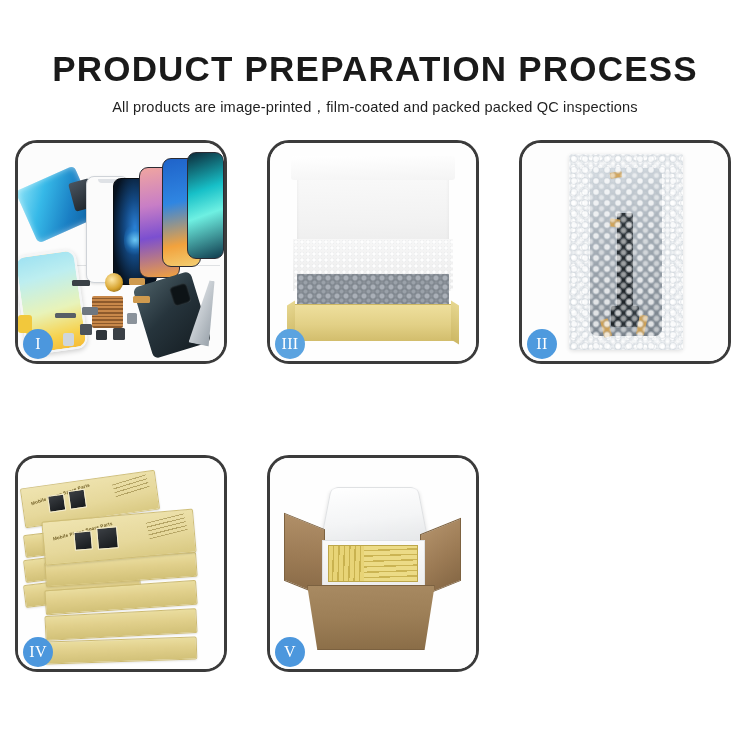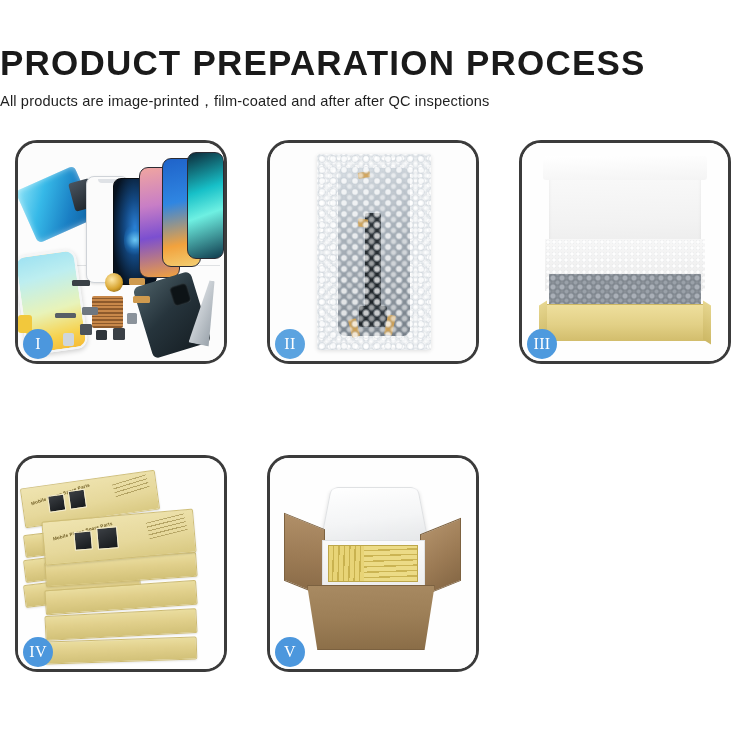--- a/index.html
+++ b/index.html
@@ -16,22 +16,23 @@
   #infographic {
     position: relative;
     width: 750px;
     height: 750px;
     background: #ffffff;
   }
 
   
   .header {
     position: absolute;
-    left: 0; top: 2px;
+    left: 0; top: 8px;
     width: 750px;
+    text-align: center;
   }
   .title {
     margin-top: 42px;
     font-size: 35px;
     font-weight: bold;
     letter-spacing: 1.2px;
     color: #1a1a1a;
     line-height: 1.1;
     white-space: nowrap;
   }
@@ -444,21 +445,21 @@
   .c6-tape.a{ left:24%; top:38%; width:8%;  height:8%; }
   .c6-tape.b{ left:26%; top:74%; width:8%;  height:8%; }
 </style>
 </head>
 <body>
 
 <div id="infographic">
 
   <div class="header">
     <div class="title">PRODUCT PREPARATION PROCESS</div>
-    <div class="subtitle">All products are image-printed，film-coated and after after QC inspections</div>
+    <div class="subtitle">All products are image-printed，film-coated and packed packed QC inspections</div>
   </div>
 
   <div class="grid">
 
     <div class="panel">
       <div class="panel-inner p1">
         <div class="divider"></div>
         <div class="lcd-flex"></div>
         <div class="scr-glass"></div>
         <div class="scr-dark"></div>
@@ -479,42 +480,42 @@
         <span class="sp h"></span>
         <span class="sp i"></span>
         <span class="sp j"></span>
         <span class="sp k"></span>
         <div class="tweez"></div>
       </div>
       <div class="badge">I</div>
     </div>
 
     <div class="panel">
+      <div class="panel-inner p3">
+        <div class="foam-lid"></div>
+        <div class="foam-wall"></div>
+        <div class="bubble-fill"></div>
+        <div class="box3-front"></div>
+      </div>
+      <div class="badge">III</div>
+    </div>
+
+    <div class="panel">
       <div class="panel-inner p2">
         <div class="bubble-bag">
           <div class="bag-screen"></div>
           <div class="bag-flex"></div>
           <span class="tape t1"></span>
           <span class="tape t2"></span>
           <span class="tape t3"></span>
           <span class="tape t4"></span>
           <div class="bubble-overlay"></div>
         </div>
       </div>
       <div class="badge">II</div>
-    </div>
-
-    <div class="panel">
-      <div class="panel-inner p3">
-        <div class="foam-lid"></div>
-        <div class="foam-wall"></div>
-        <div class="bubble-fill"></div>
-        <div class="box3-front"></div>
-      </div>
-      <div class="badge">III</div>
     </div>
 
     <div class="panel">
       <div class="panel-inner p4">
         <div class="stack">
           <div class="slab s1"></div>
           <div class="slab s2"></div>
           <div class="slab s3"></div>
           <div class="slab s4"></div>
           <div class="slab s5"></div>

